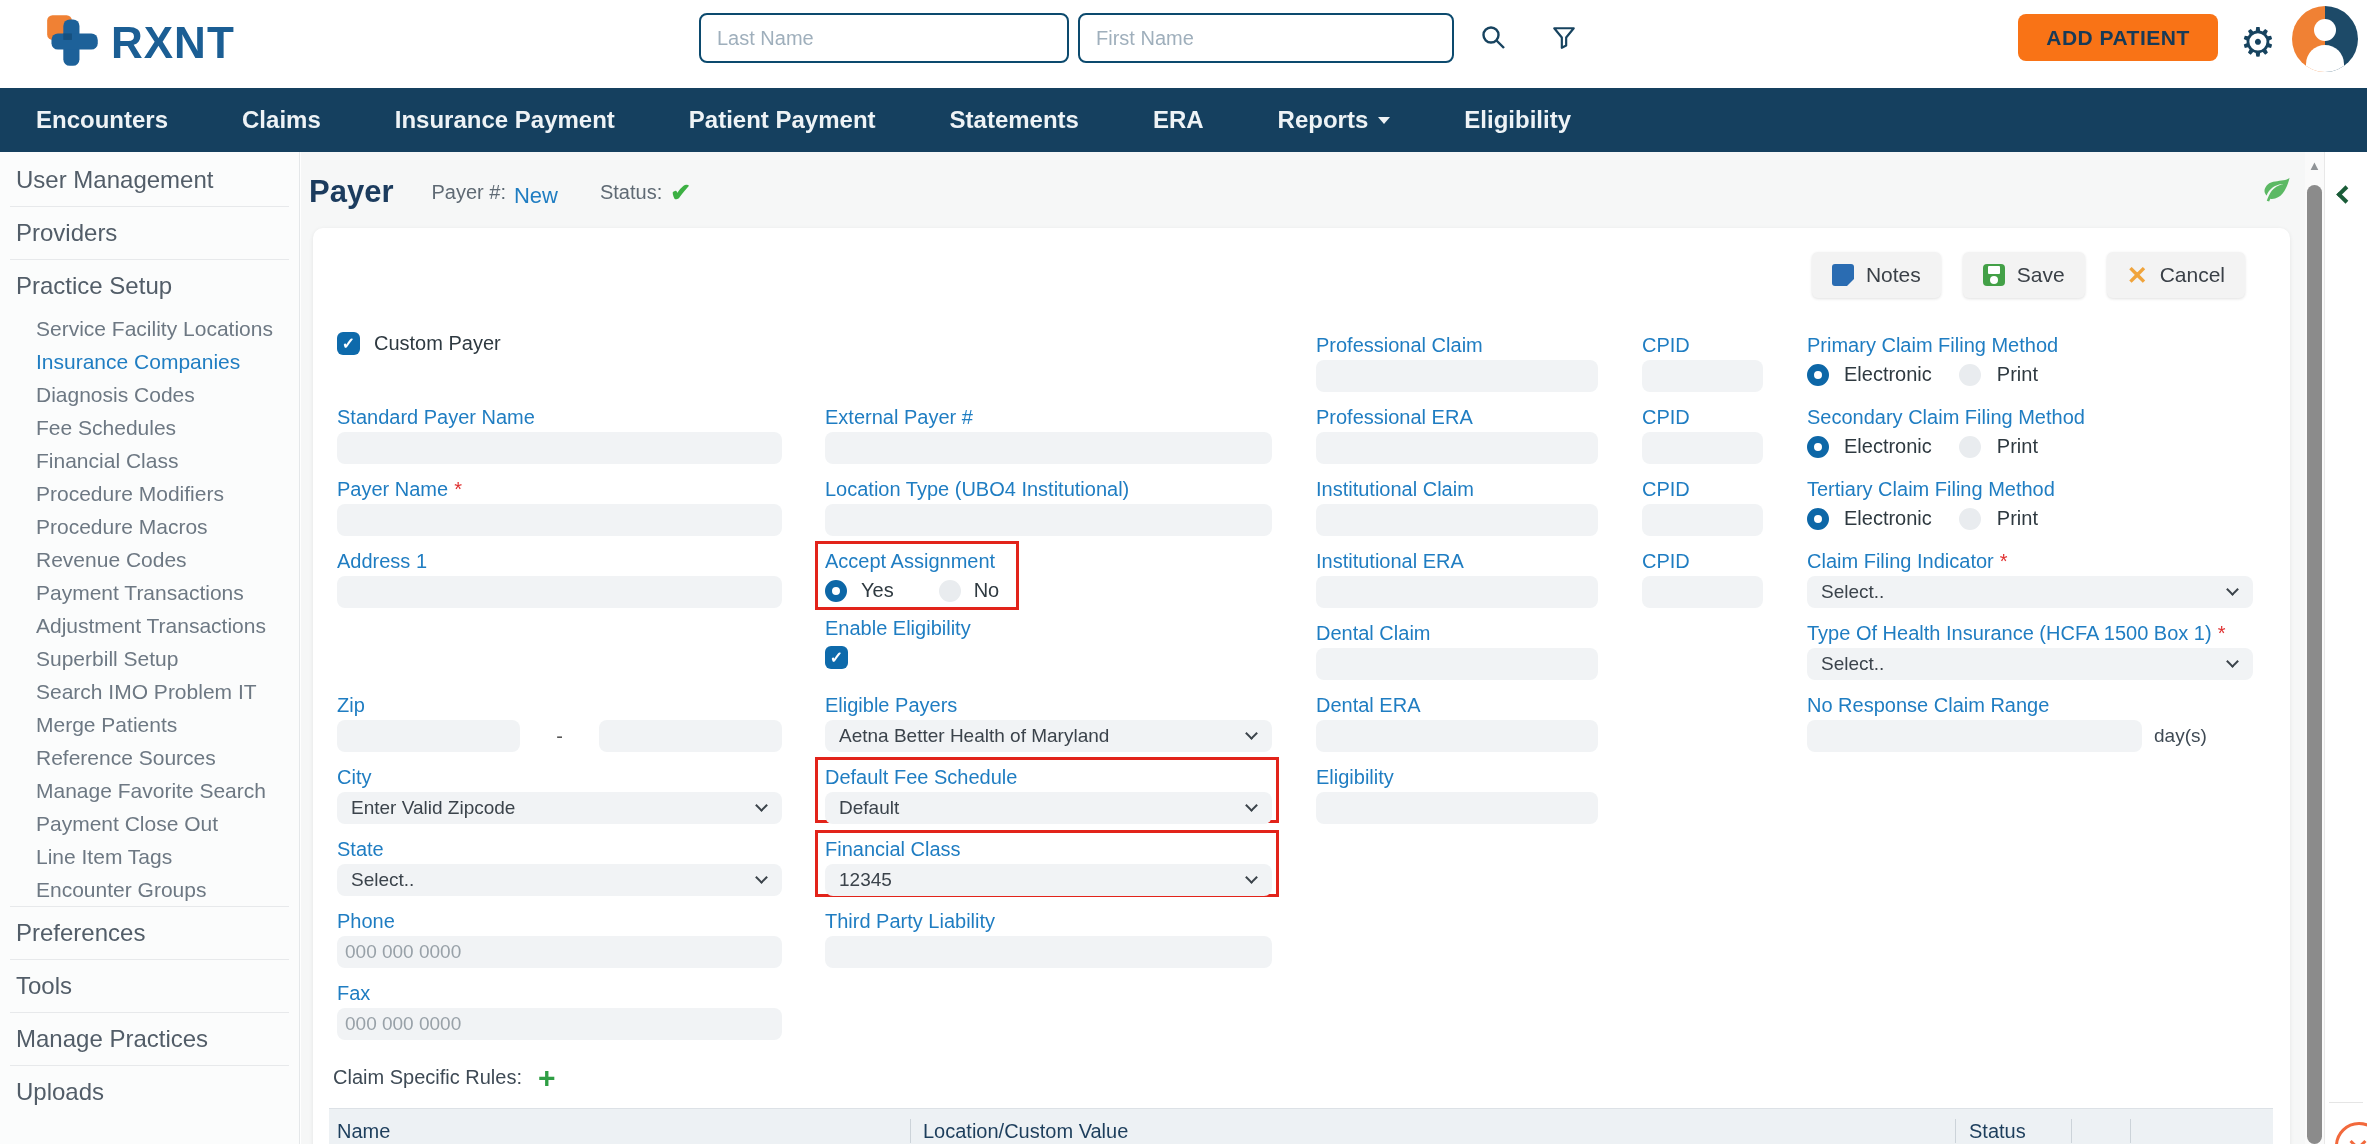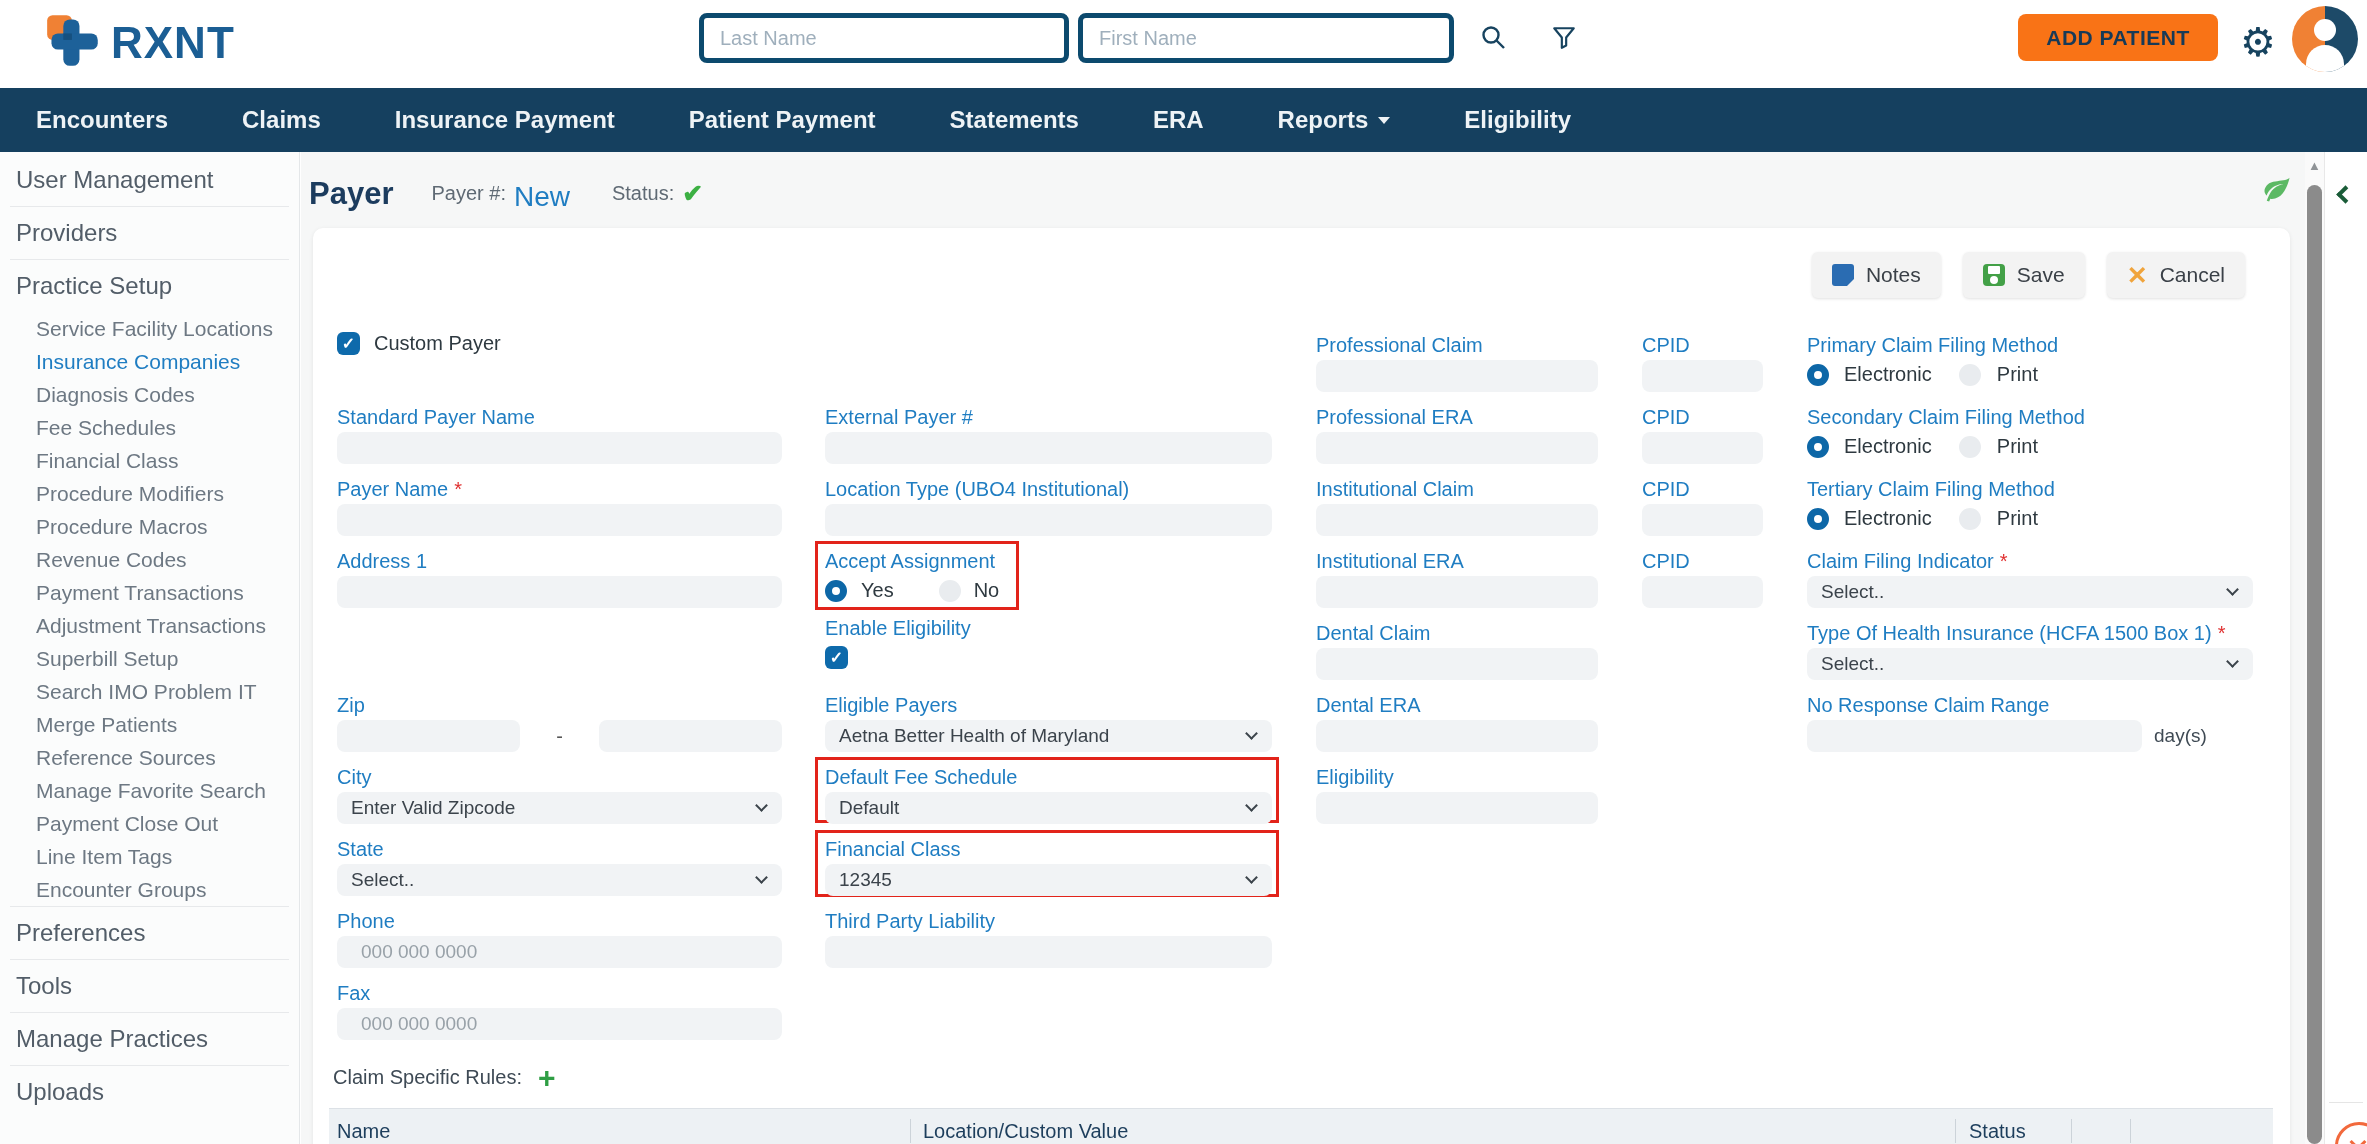--- a/index.html
+++ b/index.html
@@ -3,21 +3,21 @@
 <meta charset="utf-8">
 <style>
   * { margin:0; padding:0; box-sizing:border-box; }
   body { font-family:"Liberation Sans",sans-serif; background:#fff; }
   .app { position:relative; width:2367px; height:1144px; overflow:hidden; background:#fff; }
 
   
   .topbar { position:absolute; left:0; top:0; width:2367px; height:88px; background:#fff; }
   .logo { position:absolute; left:45px; top:13px; display:flex; align-items:center; gap:10px; }
   .brand { font-size:44px; font-weight:bold; color:#1b5e94; letter-spacing:1px; }
-  .hd-input { position:absolute; top:13px; height:50px; border:5px solid #0c4a6e; border-radius:8px;
+  .hd-input { position:absolute; top:13px; height:50px; border:2px solid #0c4a6e; border-radius:8px;
               padding:0 16px; font-size:20px; color:#3c464f; font-family:"Liberation Sans",sans-serif; }
   .hd-input::placeholder { color:#9fafbc; }
   .hd-ln { left:699px; width:370px; }
   .hd-fn { left:1078px; width:376px; }
   .hd-search { position:absolute; left:1480px; top:24px; cursor:pointer; }
   .hd-filter { position:absolute; left:1551px; top:25px; cursor:pointer; }
   .add-patient { position:absolute; left:2018px; top:14px; width:200px; height:47px; background:#f97316;
                  border:none; border-radius:8px; color:#173a57; font-weight:bold; font-size:21px;
                  letter-spacing:0.5px; font-family:"Liberation Sans",sans-serif; cursor:pointer; }
   .gear { position:absolute; left:2240px; top:16px; font-size:40px; color:#17435f; line-height:52px; cursor:pointer; }
@@ -40,21 +40,21 @@
   .sb-item { height:52px; line-height:52px; padding-left:16px; font-size:24px; color:#525d68; cursor:pointer; white-space:nowrap; }
   .sb-sub { height:33px; line-height:33px; padding-left:36px; font-size:21px; color:#6d7883; cursor:pointer; white-space:nowrap; }
   .sb-sub.active { color:#1f7dc2; }
   .sb-div { border-top:1px solid #e7e9eb; margin:0 10px; }
 
   
   .main { position:absolute; left:301px; top:152px; width:2066px; height:992px; background:#f6f7f7; }
   .ph-row { position:absolute; left:8px; top:22px; display:flex; align-items:center; }
   .pg-title { font-size:31px; font-weight:bold; color:#1c3c5e; }
   .pg-sub { font-size:20px; color:#5f6a74; margin-left:38px; }
-  .pg-link { font-size:28px; color:#1f7dc2; margin-left:8px; cursor:pointer;margin-top:7px; }
+  .pg-link { font-size:22px; color:#1f7dc2; margin-left:8px; cursor:pointer;margin-top:7px; }
   .pg-status { font-size:20px; color:#5f6a74; margin-left:42px; }
   .ok-check { font-size:25px; font-weight:bold; color:#3cb043; margin-left:8px; }
   .leaf { position:absolute; left:1961px; top:22px; cursor:pointer; }
 
   
   .scroll-strip { position:absolute; left:2004px; top:0; width:19px; height:992px; background:#fafafa; }
   .scroll-up { position:absolute; left:2004px; top:6px; width:19px; text-align:center; font-size:13px; color:#8f9396; cursor:pointer; }
   .scroll-thumb { position:absolute; left:2006px; top:33px; width:15px; height:959px; background:#8b8b8b; border-radius:8px; cursor:pointer; }
 
   
@@ -86,21 +86,21 @@
   
   .fcol { position:absolute; top:0; height:100%; }
   .col1 { left:24px;  width:445px; }
   .col2 { left:512px; width:447px; }
   .col3 { left:1003px; width:447px; }
   .col4 { left:1494px; width:446px; }
   .fg { position:absolute; left:0; width:100%; }
   .flabel { font-size:20px; color:#1f7dc2; height:24px; line-height:24px; white-space:nowrap; }
   .req { color:#e03131; margin-left:6px; }
   .finput { margin-top:3px; display:block; height:32px; width:100%; background:#f1f3f5; border:none;
-            border-radius:8px; padding:0 24px; font-size:19px; color:#3b434b; font-family:"Liberation Sans",sans-serif; }
+            border-radius:8px; padding:0 8px; font-size:19px; color:#3b434b; font-family:"Liberation Sans",sans-serif; }
   .finput::placeholder { color:#98a1a8; }
   .fsel { margin-top:3px; position:relative; height:32px; background:#f1f3f5; border-radius:8px;
           padding:0 36px 0 14px; display:flex; align-items:center; font-size:19px; color:#3b434b; cursor:pointer; }
   .chev { position:absolute; right:16px; top:9px; width:9px; height:9px; border-right:2px solid #3b434a;
           border-bottom:2px solid #3b434a; transform:rotate(45deg); }
   .w282 { width:282px; } .w121 { width:121px; } .w183 { width:183px; } .w335 { width:335px; }
   .cpid { position:absolute; left:326px; top:0; }
   .cbrow { display:flex; align-items:center; gap:14px; }
   .cb { width:23px; height:23px; border-radius:6px; background:#0e6aab; color:#fff; display:flex;
         align-items:center; justify-content:center; font-size:16px; font-weight:bold; cursor:pointer; flex:none; }

